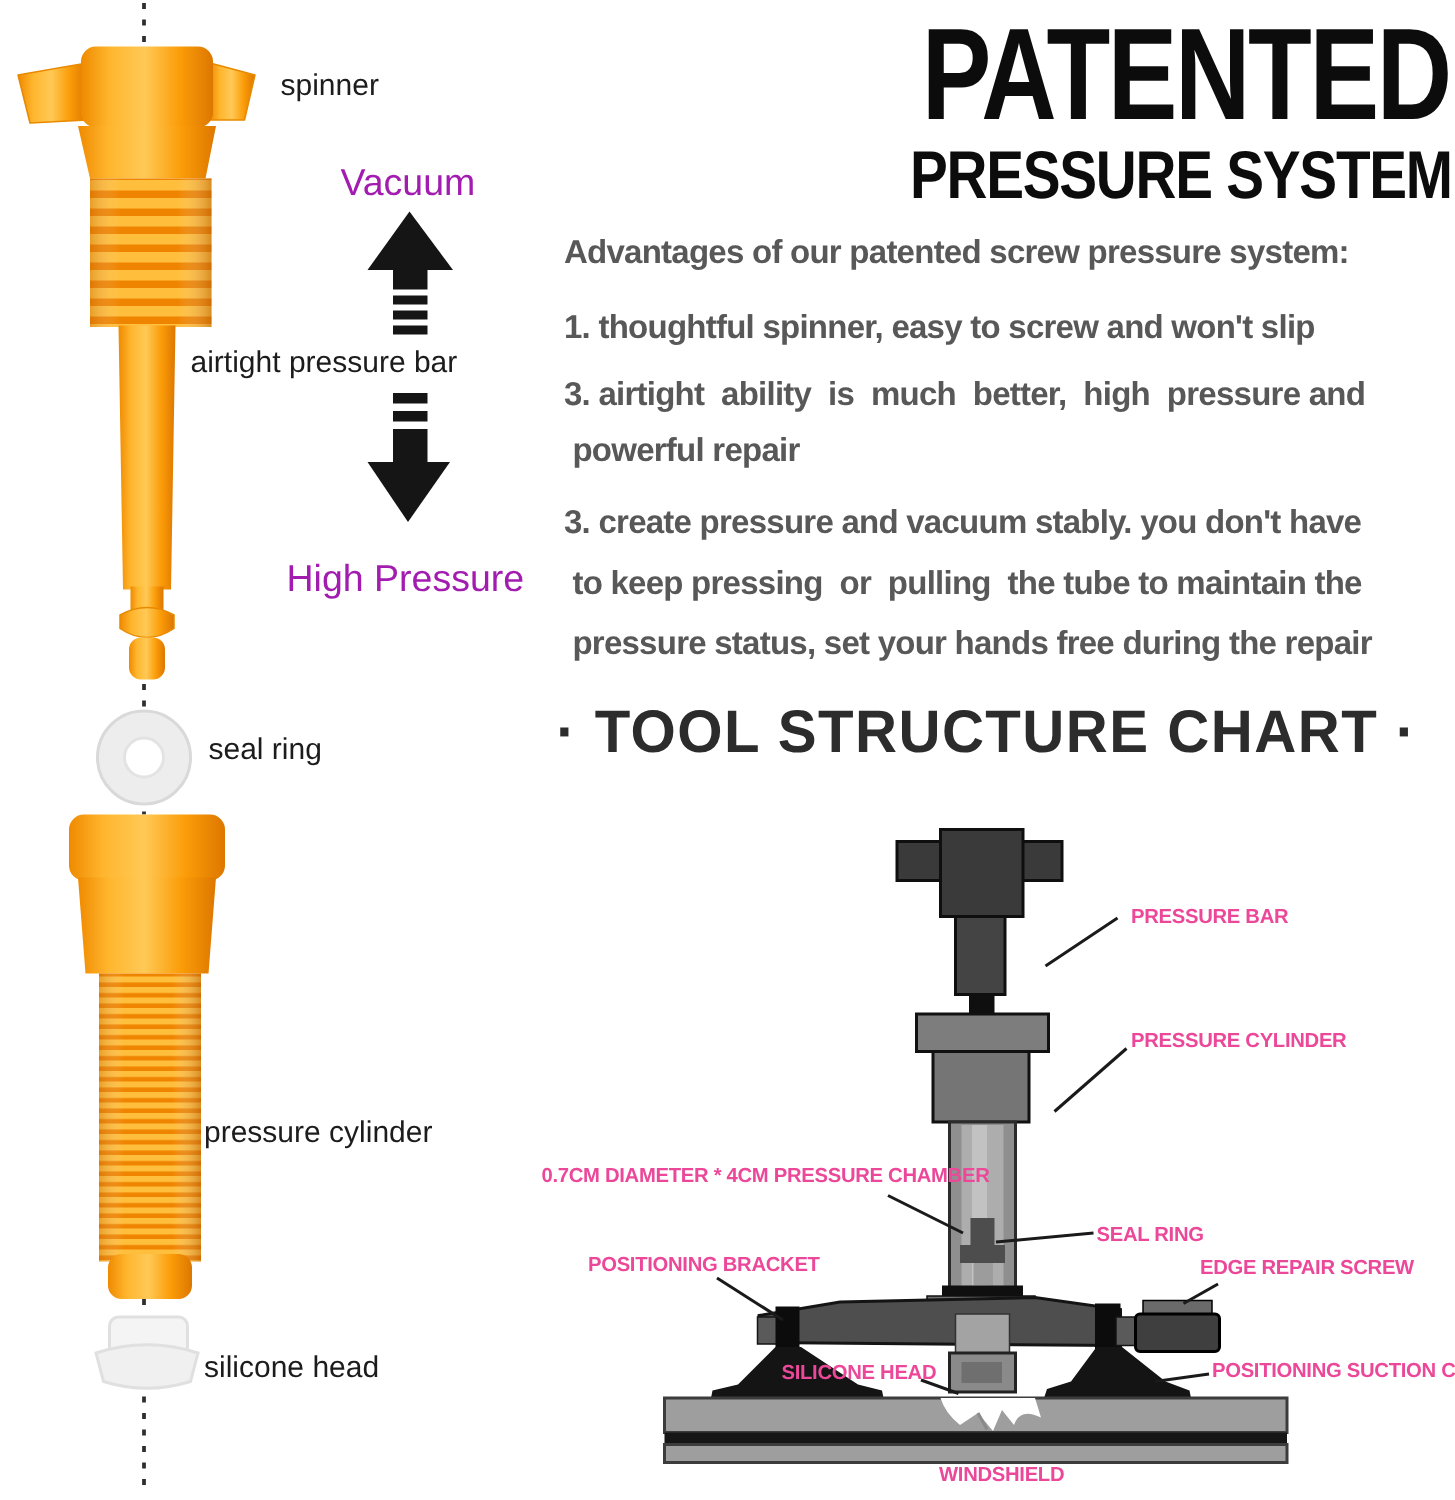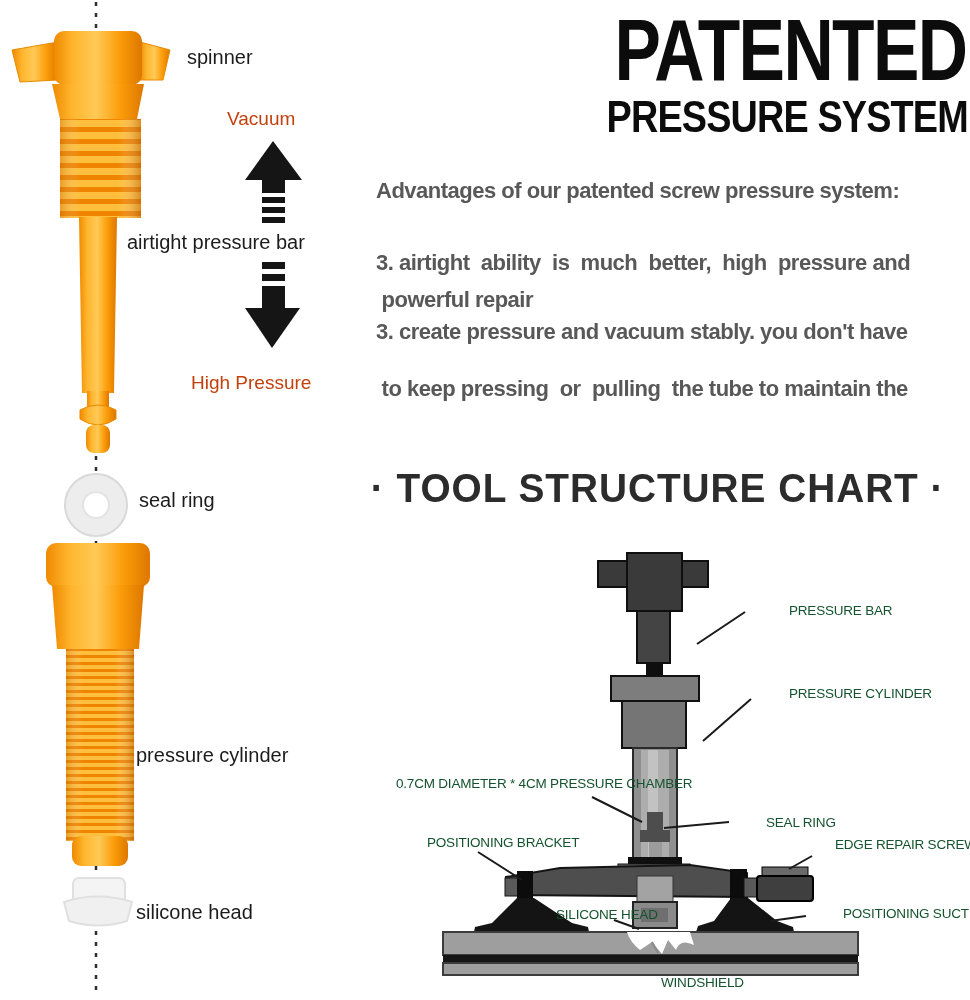--- a/index.html
+++ b/index.html
@@ -4,21 +4,21 @@
 <style>
   html,body{margin:0;padding:0;background:#fff;}
   .canvas{
     position:relative;width:970px;height:1000px;background:#ffffff;overflow:hidden;
     font-family:"Liberation Sans", sans-serif;color:#111;
   }
   .abs{position:absolute;}
   svg{display:block;}
   
   .part-label{position:absolute;font-size:20px;color:#1c1c1c;white-space:pre;}
-  .flow-label{position:absolute;font-size:19px;color:#c2410c;white-space:pre;}
+  .flow-label{position:absolute;font-size:25px;color:#a21caf;white-space:pre;}
   
   .title1{
     position:absolute;left:575px;top:6px;width:395px;text-align:center;
     font-size:87px;font-weight:900;line-height:88px;color:#0c0c0c;
     letter-spacing:-2px;transform:scaleX(0.80);transform-origin:center;white-space:pre;
   }
   .title2{
     position:absolute;left:575px;top:94px;width:395px;text-align:center;
     font-size:45px;font-weight:900;line-height:46px;color:#0c0c0c;
     letter-spacing:-1px;transform:scaleX(0.84);transform-origin:center;white-space:pre;
@@ -26,22 +26,22 @@
   .adv-line{
     position:absolute;left:376px;width:590px;font-size:22px;font-weight:700;
     color:#585858;letter-spacing:-0.5px;white-space:pre;
   }
   .chart-heading{
     position:absolute;left:362px;top:466px;width:586px;text-align:center;
     font-size:40px;font-weight:700;color:#2c2c2c;letter-spacing:1px;
     transform:scaleX(0.97);transform-origin:center;white-space:pre;
   }
   .chart-label{
-    position:absolute;font-size:13.5px;font-weight:400;color:#14532d;
-    letter-spacing:-0.2px;white-space:pre;margin-left:35px;
+    position:absolute;font-size:13.5px;font-weight:700;color:#ec4899;
+    letter-spacing:-0.2px;white-space:pre;
   }
 </style>
 </head>
 <body>
 
 <div class="canvas">
 
   <svg class="abs" style="left:0;top:0" width="360" height="1000" viewBox="0 0 360 1000">
     <defs>
       <linearGradient id="ogV" x1="0" y1="0" x2="1" y2="0">
@@ -126,25 +126,27 @@
   <div class="flow-label" style="left:227px;top:108px">Vacuum</div>
   <div class="part-label" style="left:127px;top:231px">airtight pressure bar</div>
   <div class="flow-label" style="left:191px;top:372px">High Pressure</div>
   <div class="part-label" style="left:139px;top:489px">seal ring</div>
   <div class="part-label" style="left:136px;top:744px">pressure cylinder</div>
   <div class="part-label" style="left:136px;top:901px">silicone head</div>
 
   <div class="title1">PATENTED</div>
   <div class="title2">PRESSURE SYSTEM</div>
 
-  <div class="adv-line" style="top:178px">Advantages of our patented screw pressure system:</div>
+  <div class="adv-line" style="top:155px">Advantages of our patented screw pressure system:</div>
+  <div class="adv-line" style="top:205px">1. thoughtful spinner, easy to screw and won't slip</div>
   <div class="adv-line" style="top:250px">3. airtight  ability  is  much  better,  high  pressure and</div>
   <div class="adv-line" style="top:287px"> powerful repair</div>
-  <div class="adv-line" style="top:319px">3. create pressure and vacuum stably. you don't have</div>
+  <div class="adv-line" style="top:335px">3. create pressure and vacuum stably. you don't have</div>
   <div class="adv-line" style="top:376px"> to keep pressing  or  pulling  the tube to maintain the</div>
+  <div class="adv-line" style="top:416px"> pressure status, set your hands free during the repair</div>
 
   <div class="chart-heading">· TOOL STRUCTURE CHART ·</div>
 
   <svg class="abs" style="left:360px;top:540px" width="610" height="460" viewBox="360 540 610 460">
 
     <g>
       <rect x="598" y="561" width="110" height="26" fill="#3a3a3a" stroke="#0f0f0f" stroke-width="2"></rect>
       <rect x="627" y="553" width="55" height="58" fill="#3a3a3a" stroke="#0f0f0f" stroke-width="2"></rect>
       <rect x="637" y="611" width="33" height="52" fill="#444444" stroke="#0f0f0f" stroke-width="2"></rect>
       <rect x="646" y="663" width="17" height="13" fill="#0f0f0f"></rect>

